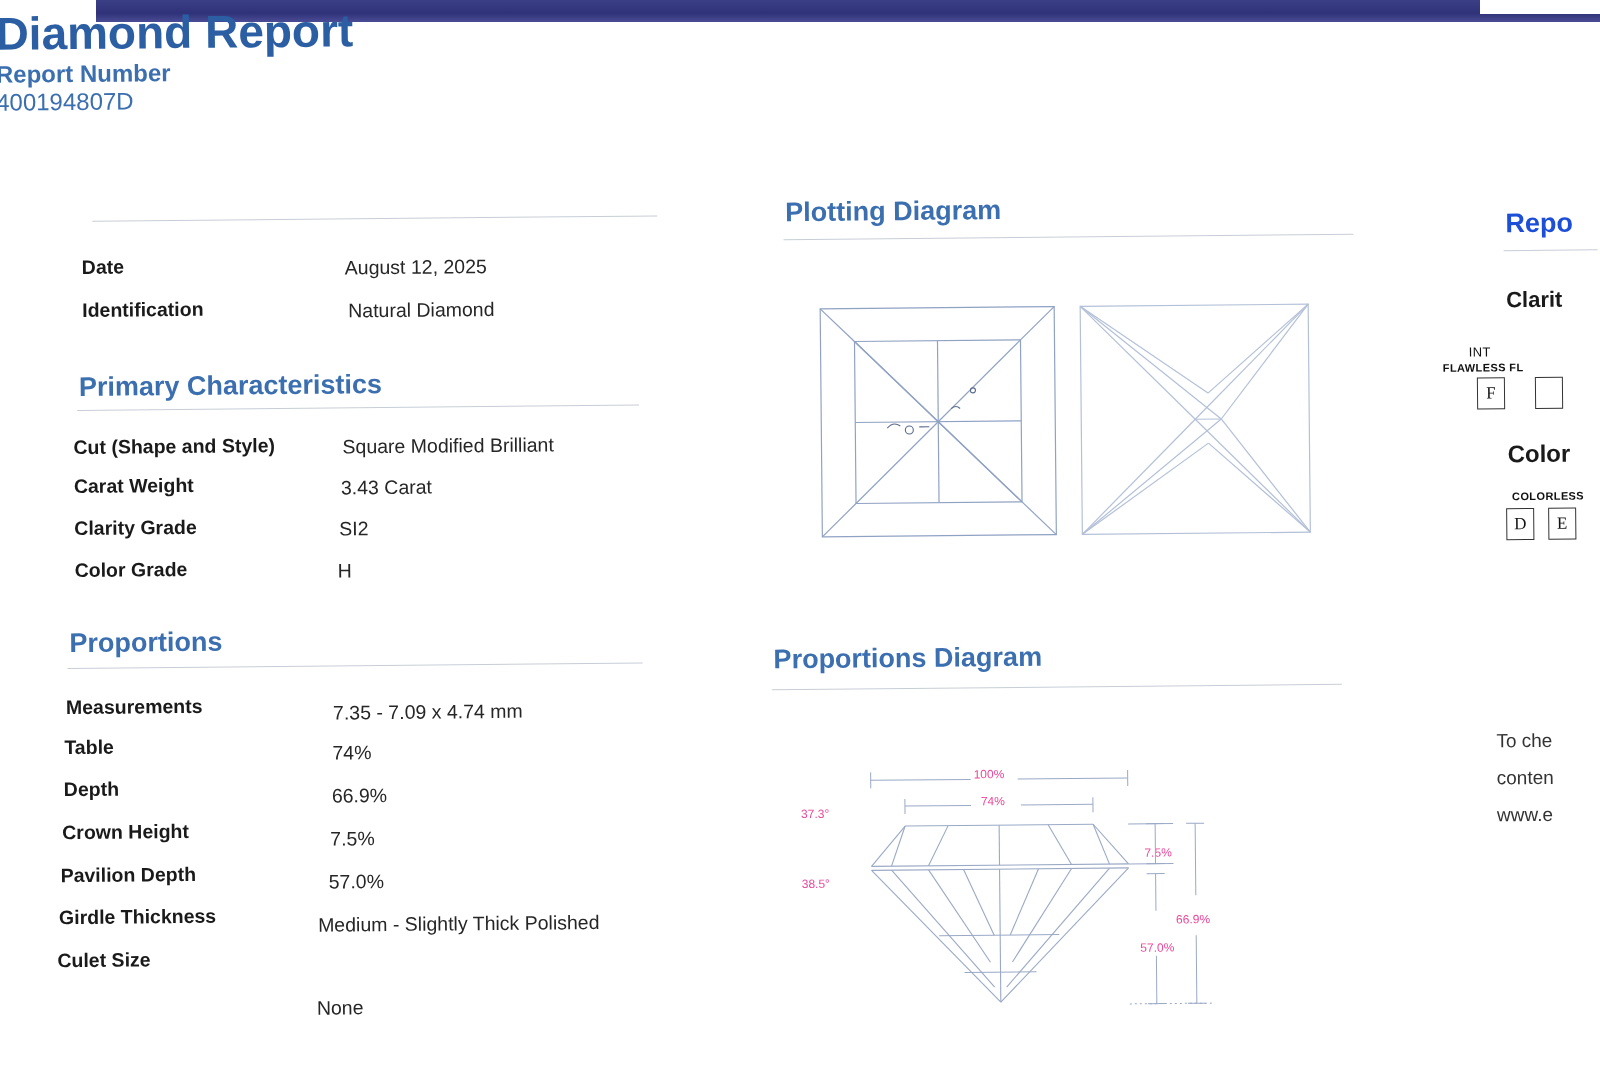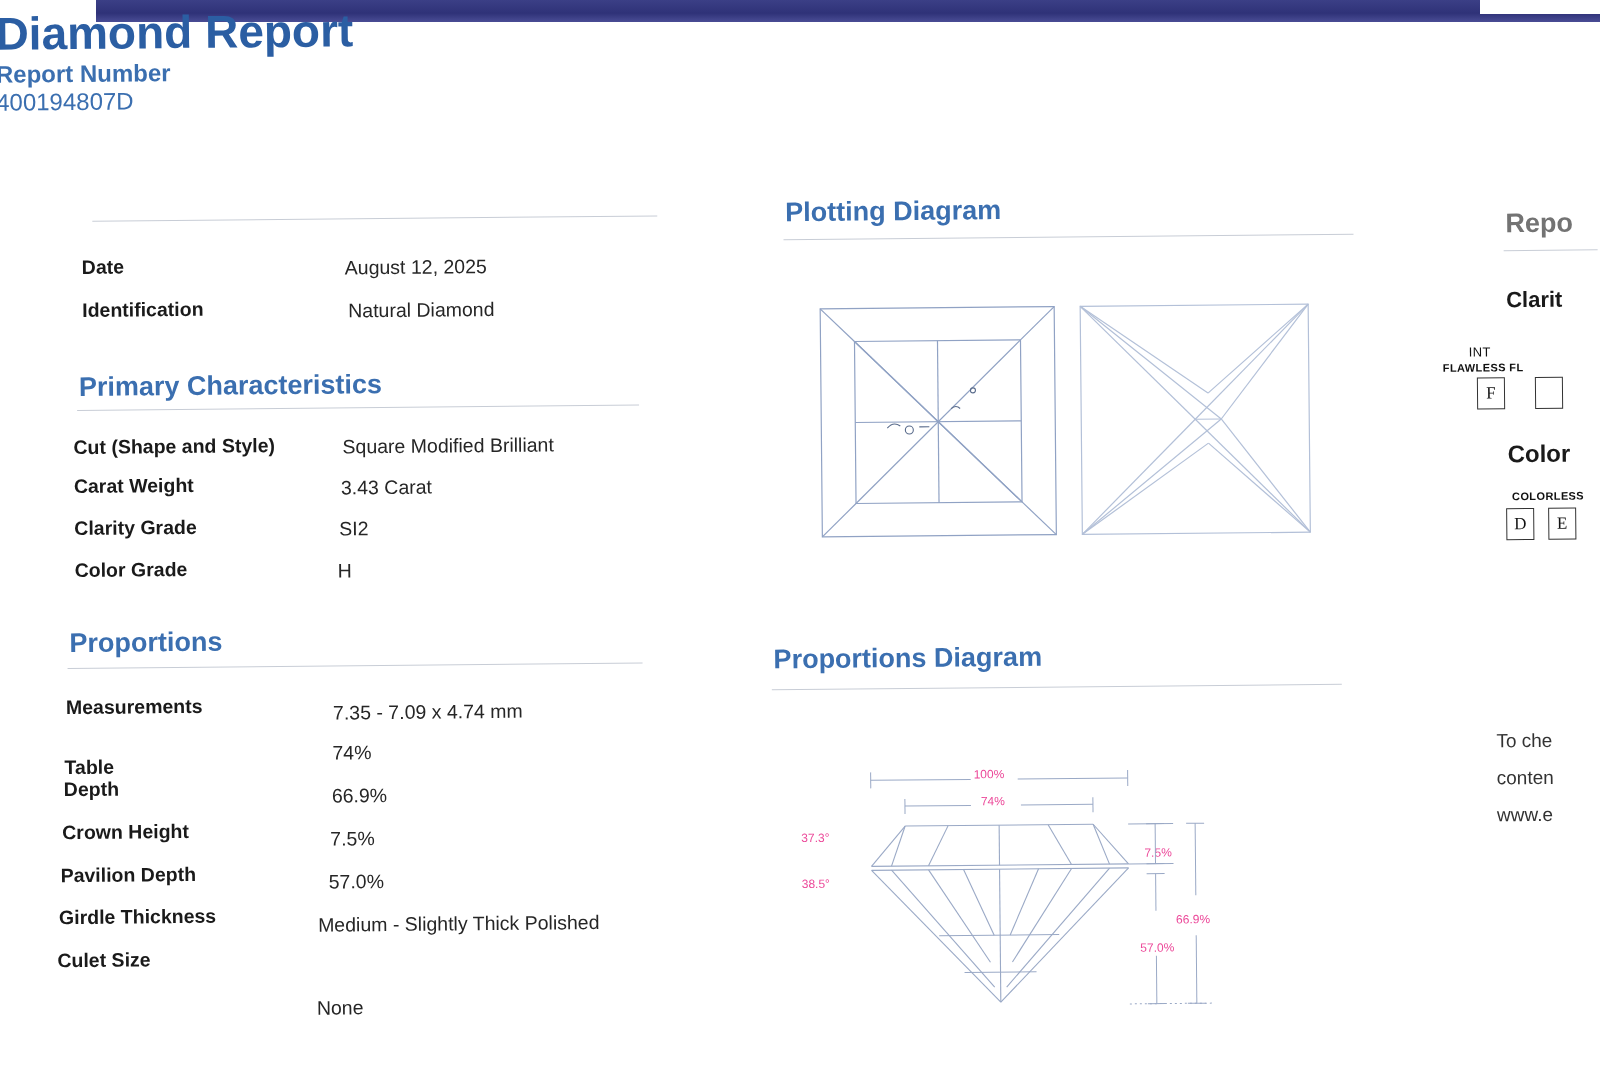--- a/index.html
+++ b/index.html
@@ -84,21 +84,21 @@
     font-weight: bold;
   }
   #report-number-value {
     left: 350px; top: 182px;
     color: #3b6fb0;
     font-size: 24px;
   }
   #right-title {
     position: absolute;
     left: 1508px; top: 216px;
-    color: #737373;
+    color: #1d4ed8;
     font-size: 27px;
     font-weight: bold;
     white-space: nowrap;
   }
   #clarity-head {
     position: absolute;
     left: 1508px; top: 295px;
     color: #1a1a1a;
     font-size: 22px;
     font-weight: bold;
@@ -203,21 +203,21 @@
 
   <div class="lbl" style="left:74px; top:553px;">Color Grade</div>
   <div class="val" style="left:337px; top:556px;">H</div>
 
   <div class="section-head" style="left:68px; top:622px;">Proportions</div>
   <div class="rule" style="left:66px; top:662px; width:575px;"></div>
 
   <div class="lbl" style="left:64px; top:690px;">Measurements</div>
   <div class="val" style="left:331px; top:698px;">7.35 - 7.09 x 4.74 mm</div>
 
-  <div class="lbl" style="left:62px; top:730px;margin-top:20px;">Table</div>
+  <div class="lbl" style="left:62px; top:730px;">Table</div>
   <div class="val" style="left:330px; top:738px;">74%</div>
 
   <div class="lbl" style="left:61px; top:772px;">Depth</div>
   <div class="val" style="left:329px; top:781px;">66.9%</div>
 
   <div class="lbl" style="left:59px; top:815px;">Crown Height</div>
   <div class="val" style="left:327px; top:824px;">7.5%</div>
 
   <div class="lbl" style="left:57px; top:858px;">Pavilion Depth</div>
   <div class="val" style="left:325px; top:867px;">57.0%</div>
@@ -276,21 +276,21 @@
       <line x1="10" y1="240" x2="137" y2="150"></line>
       <line x1="238" y1="240" x2="137" y2="150"></line>
     </g>
   </svg>
 
   <div class="section-head" style="left:772px; top:645px;">Proportions Diagram</div>
   <div class="rule" style="left:770px; top:690px; width:570px;"></div>
 
   <div class="dim-txt" style="left:971px; top:770px;">100%</div>
   <div class="dim-txt" style="left:978px; top:797px;">74%</div>
-  <div class="dim-txt" style="left:798px; top:832px;text-align:center;">37.3°</div>
+  <div class="dim-txt" style="left:798px; top:808px;text-align:center;">37.3°</div>
   <div class="dim-txt" style="left:798px; top:878px;">38.5°</div>
   <div class="dim-txt" style="left:1141px; top:850px;">7.5%</div>
   <div class="dim-txt" style="left:1172px; top:917px;">66.9%</div>
   <div class="dim-txt" style="left:1136px; top:945px;">57.0%</div>
 
   <svg class="diagram-svg" style="left:840px; top:760px;" width="400" height="300" viewBox="0 0 400 300">
     <g stroke="#9aa9c6" stroke-width="1" fill="none">
 
       <line x1="28" y1="22" x2="128" y2="22"></line>
       <line x1="175" y1="22" x2="285" y2="22"></line>

